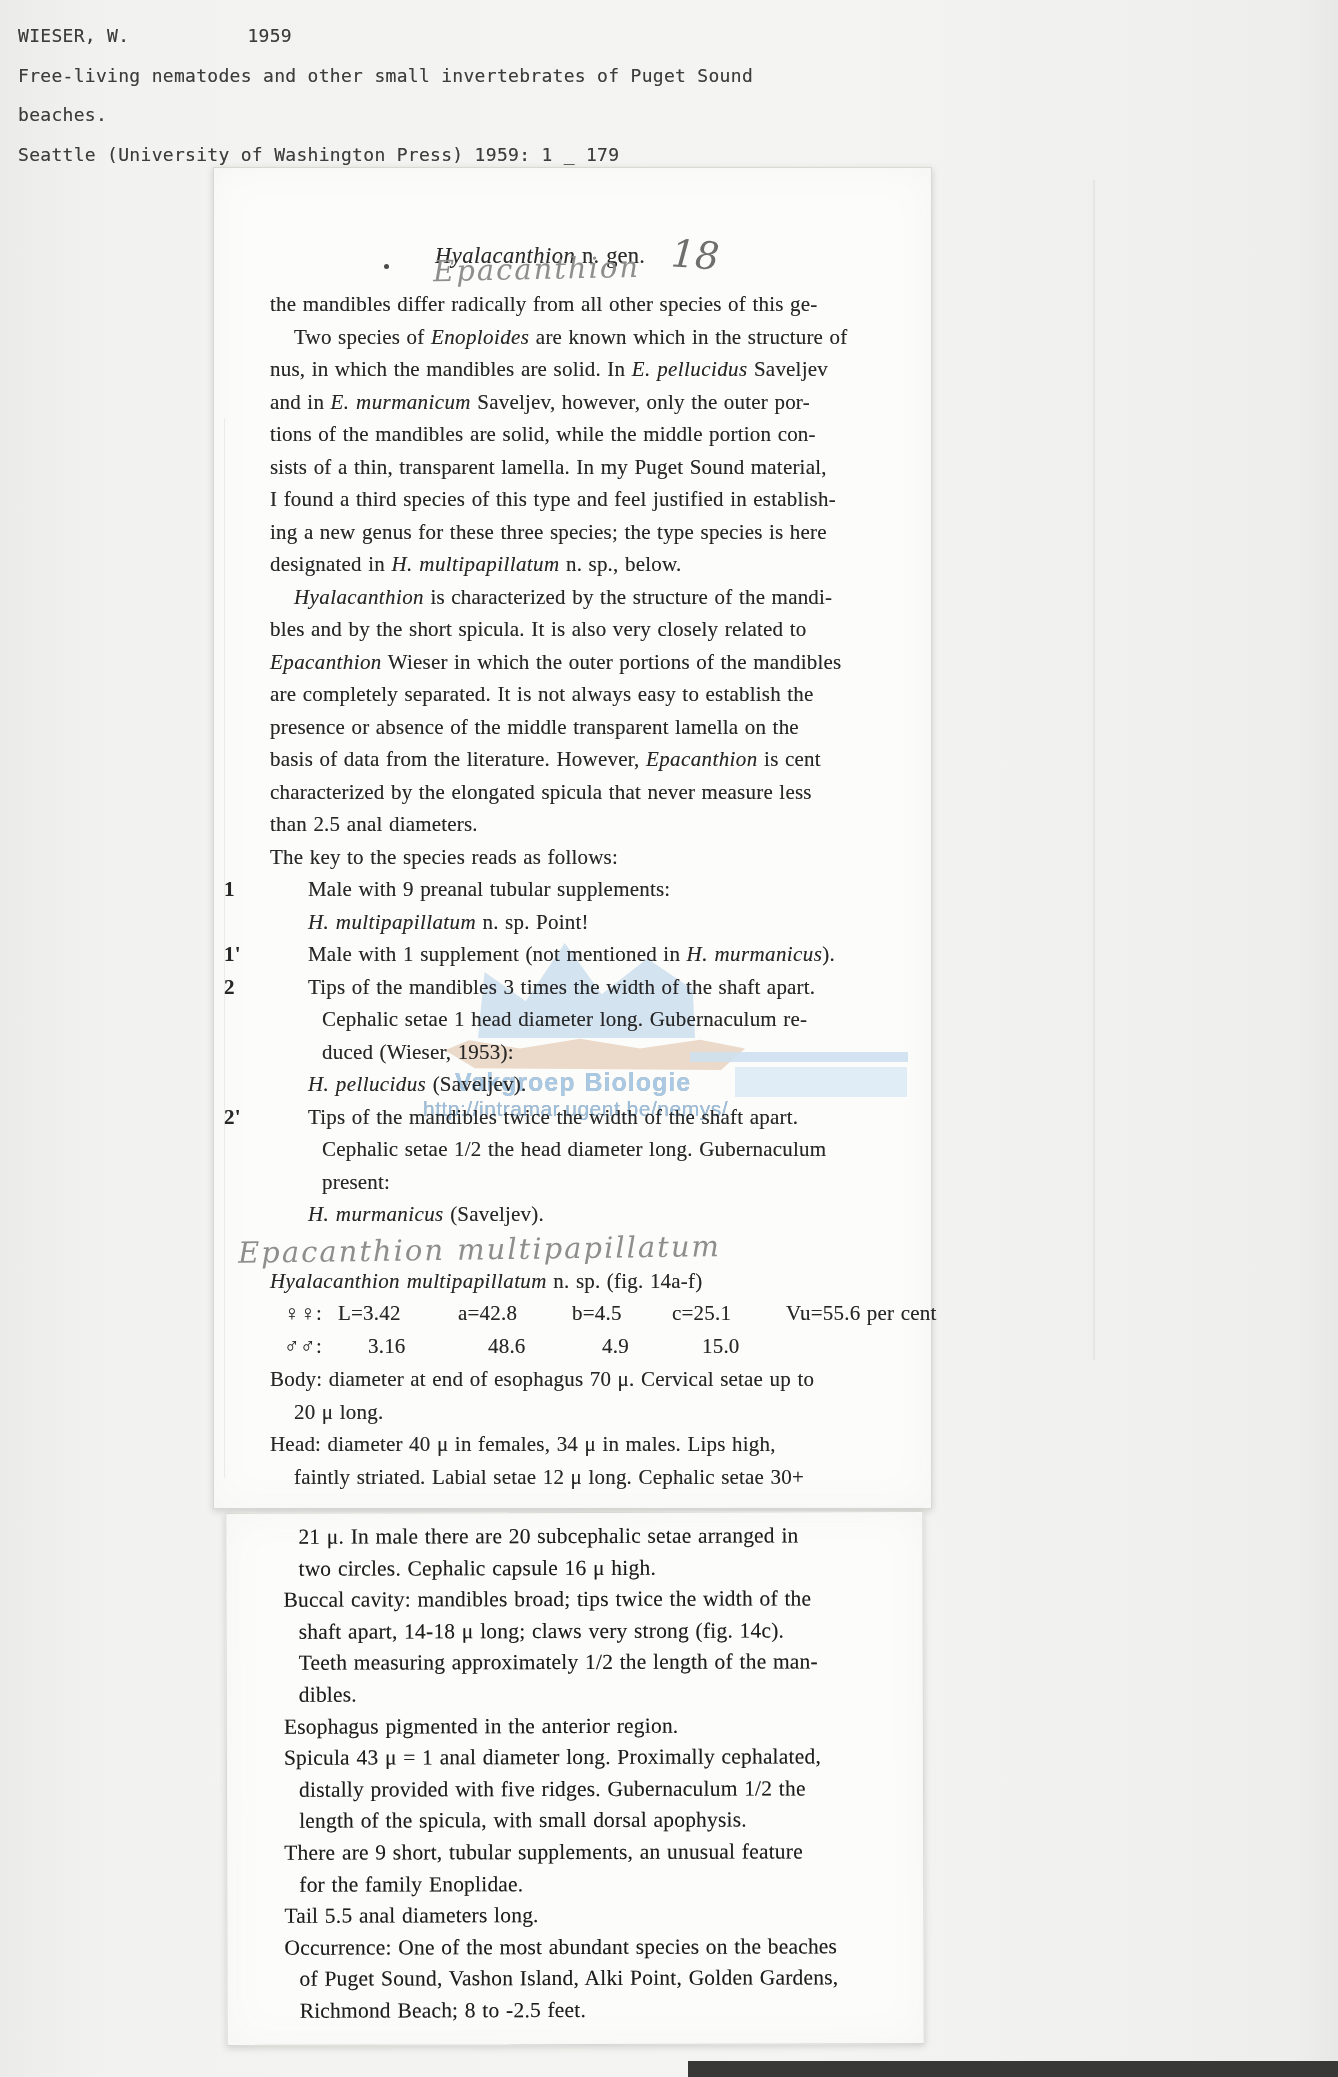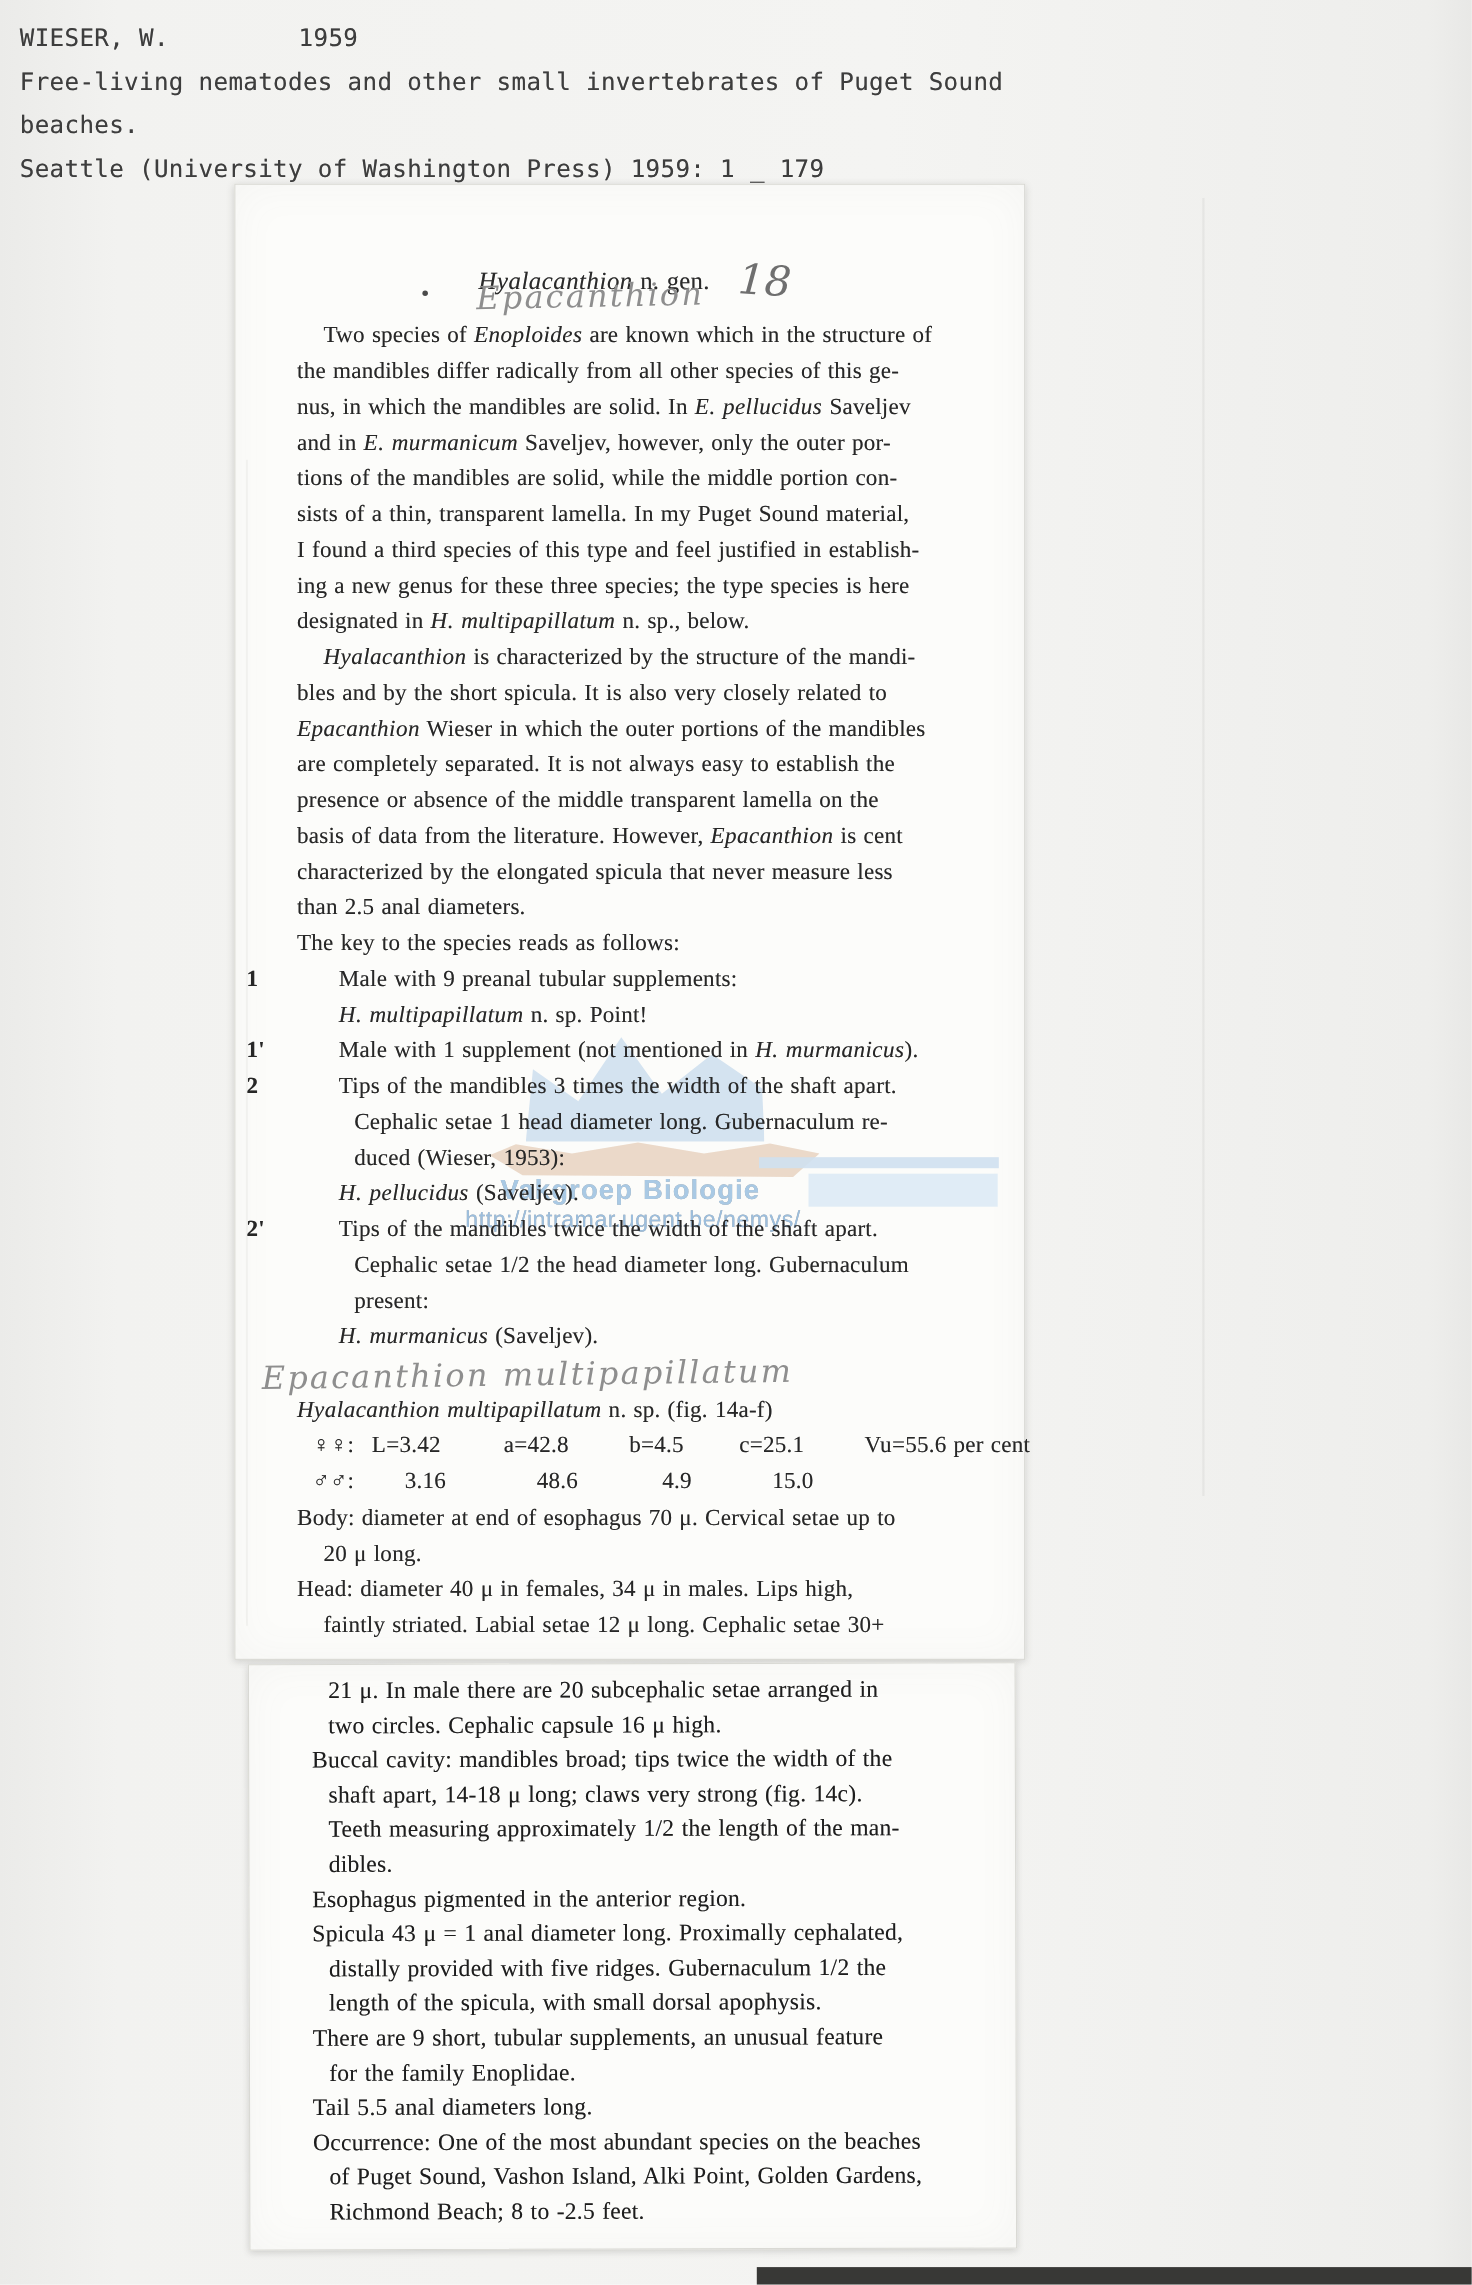--- a/index.html
+++ b/index.html
@@ -5,21 +5,21 @@
   html,body{margin:0;padding:0;}
   body{
     width:1338px;height:2077px;position:relative;overflow:hidden;
     background:linear-gradient(90deg,#ebebe9 0%,#f2f2f0 8%,#f4f4f2 60%,#eeeeec 97%,#e8e8e6 100%);
     font-family:"Liberation Serif",serif;
   }
   
   .typed{
     position:absolute;left:18px;top:16px;
     font-family:"DejaVu Sans Mono",monospace;
-    font-size:22px;color:#3d3d3d;line-height:39.5px;letter-spacing:.3px;
+    font-size:18px;color:#3d3d3d;line-height:39.5px;letter-spacing:.3px;
     text-shadow:0 0 .6px rgba(40,40,40,.45);
     white-space:nowrap;z-index:3;
   }
   .typed .year{margin-left:118px;}
   
   .clip{
     position:absolute;background:#fcfcfa;border:1px solid #d9d9d4;
     box-shadow:0 2px 7px rgba(60,60,55,.20), inset 0 0 40px rgba(120,120,110,.05);
   }
   .c1{left:213px;top:167px;width:717px;height:1340px;}
@@ -88,22 +88,22 @@
   <div class="wm wm-text">Vakgroep Biologie</div>
   <div class="wm wm-url">http://intramar.ugent.be/nemys/</div>
   <div class="crease-c1"></div>
 
   <div class="heading"><em>Hyalacanthion</em><span> n. gen.</span><span class="hw num18">18</span></div>
   <div class="dot"></div>
   <div class="hw hw-genus">Epacanthion</div>
 
   <div class="c1text">
     <div>
+        <div class="tline"><span>the mandibles differ radically from all other species of this ge-</span></div>
         <div class="tline indent"><span>Two species of </span><em>Enoploides</em><span> are known which in the structure of</span></div>
-        <div class="tline"><span>the mandibles differ radically from all other species of this ge-</span></div>
         <div class="tline"><span>nus, in which the mandibles are solid. In </span><em>E. pellucidus</em><span> Saveljev</span></div>
         <div class="tline"><span>and in </span><em>E. murmanicum</em><span> Saveljev, however, only the outer por-</span></div>
         <div class="tline"><span>tions of the mandibles are solid, while the middle portion con-</span></div>
         <div class="tline"><span>sists of a thin, transparent lamella. In my Puget Sound material,</span></div>
         <div class="tline"><span>I found a third species of this type and feel justified in establish-</span></div>
         <div class="tline"><span>ing a new genus for these three species; the type species is here</span></div>
         <div class="tline"><span>designated in </span><em>H. multipapillatum</em><span> n. sp., below.</span></div>
       </div>
     <div>
         <div class="tline indent"><em>Hyalacanthion</em><span> is characterized by the structure of the mandi-</span></div>

